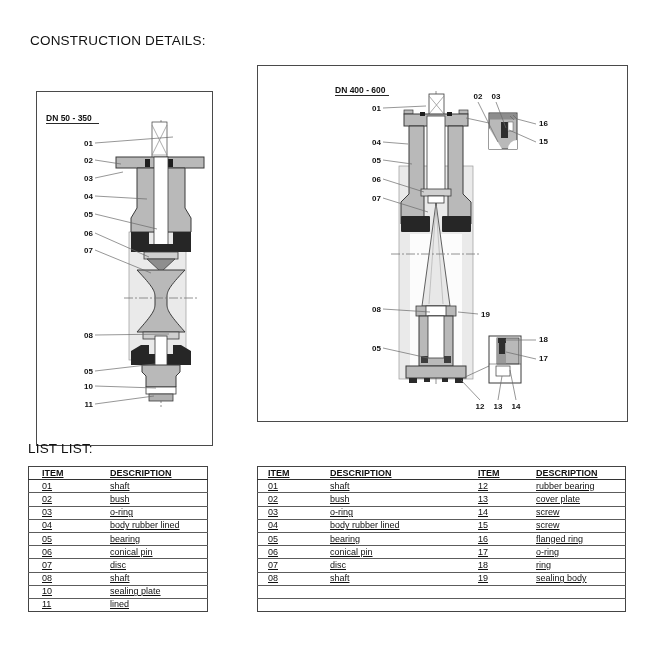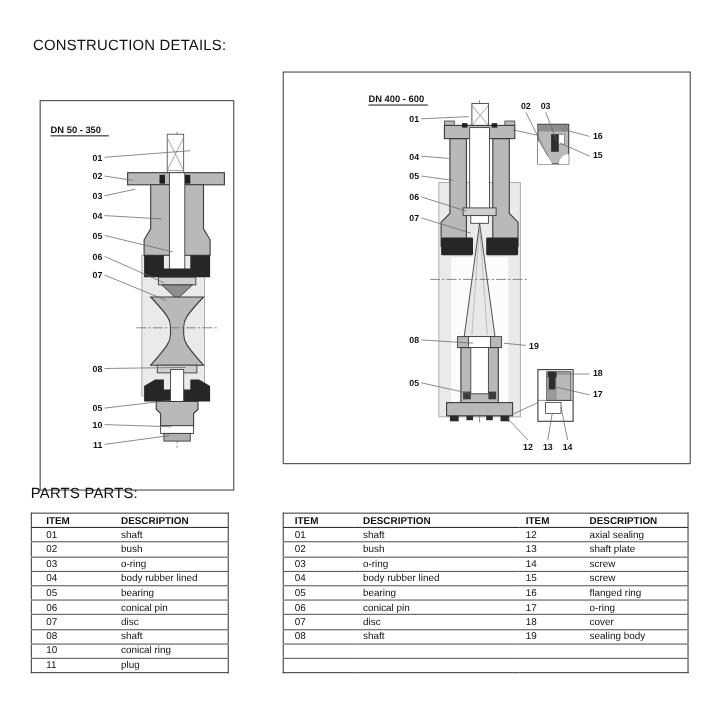--- a/index.html
+++ b/index.html
@@ -24,21 +24,21 @@
   .leader{stroke:#6a6a6a;stroke-width:.7;fill:none;}
   .outline{stroke:#3b3b3b;stroke-width:1;}
   .thin{stroke-width:.7;}
   .cl{stroke:#777;stroke-width:.8;stroke-dasharray:9 2 2 2;fill:none;}
   .parts-table{
     position:absolute;border-collapse:collapse;table-layout:fixed;
     font-size:9px;line-height:1;background:#fff;
   }
   #table-left{left:28px;top:466px;width:180px;}
   #table-right{left:257px;top:466px;width:369px;}
-  .parts-table{border:1.5px solid #444;}
+  .parts-table{border:1.5px solid #444;text-decoration:underline;}
   .parts-table td{border-top:1px solid #5c5c5c;height:12.2px;padding:0;vertical-align:middle;white-space:nowrap;overflow:hidden;}
   .parts-table tr.hdr td{border-top:none;border-bottom:1.5px solid #333;font-weight:bold;}
   #table-left td.c1{width:68px;padding-left:13px;}
   #table-left td.c2{padding-left:0;}
   #table-right td.c1{width:54px;padding-left:10px;}
   #table-right td.c2{width:142px;padding-left:8px;}
   #table-right td.c3{width:52px;padding-left:6px;}
   #table-right td.c4{padding-left:6px;}
 </style>
 </head>
@@ -231,21 +231,21 @@
       <text class="callout" x="223" y="251">19</text>
       <text class="callout" x="281" y="276">18</text>
       <text class="callout" x="281" y="295">17</text>
       <text class="callout" text-anchor="middle" x="222" y="343">12</text>
       <text class="callout" text-anchor="middle" x="240" y="343">13</text>
       <text class="callout" text-anchor="middle" x="258" y="343">14</text>
     </g>
   </svg>
 </div>
 
-<h2 class="section-title" id="parts-title">PARTS PARTS:</h2>
+<h2 class="section-title" id="parts-title">LIST LIST:</h2>
 
 <table class="parts-table" id="table-left">
   <tbody>
       <tr class="hdr">
     <td class="c1">ITEM</td>
     <td class="c2">DESCRIPTION</td>
   </tr>
   <tr>
         <td class="c1">01</td>
         <td class="c2">shaft</td>
@@ -273,48 +273,48 @@
   <tr>
         <td class="c1">07</td>
         <td class="c2">disc</td>
       </tr>
   <tr>
         <td class="c1">08</td>
         <td class="c2">shaft</td>
       </tr>
   <tr>
         <td class="c1">10</td>
-        <td class="c2">conical ring</td>
+        <td class="c2">sealing plate</td>
       </tr>
   <tr>
         <td class="c1">11</td>
-        <td class="c2">plug</td>
+        <td class="c2">lined</td>
       </tr>
 </tbody>
   </table>
 
 <table class="parts-table" id="table-right">
   <tbody>
       <tr class="hdr">
     <td class="c1">ITEM</td>
     <td class="c2">DESCRIPTION</td>
     <td class="c3">ITEM</td>
     <td class="c4">DESCRIPTION</td>
   </tr>
   <tr>
         <td class="c1">01</td>
         <td class="c2">shaft</td>
         <td class="c3">12</td>
-        <td class="c4">axial sealing</td>
+        <td class="c4">rubber bearing</td>
       </tr>
   <tr>
         <td class="c1">02</td>
         <td class="c2">bush</td>
         <td class="c3">13</td>
-        <td class="c4">shaft plate</td>
+        <td class="c4">cover plate</td>
       </tr>
   <tr>
         <td class="c1">03</td>
         <td class="c2">o-ring</td>
         <td class="c3">14</td>
         <td class="c4">screw</td>
       </tr>
   <tr>
         <td class="c1">04</td>
         <td class="c2">body rubber lined</td>
@@ -330,21 +330,21 @@
   <tr>
         <td class="c1">06</td>
         <td class="c2">conical pin</td>
         <td class="c3">17</td>
         <td class="c4">o-ring</td>
       </tr>
   <tr>
         <td class="c1">07</td>
         <td class="c2">disc</td>
         <td class="c3">18</td>
-        <td class="c4">cover</td>
+        <td class="c4">ring</td>
       </tr>
   <tr>
         <td class="c1">08</td>
         <td class="c2">shaft</td>
         <td class="c3">19</td>
         <td class="c4">sealing body</td>
       </tr>
   <tr>
         <td class="c1"></td>
         <td class="c2"></td>

